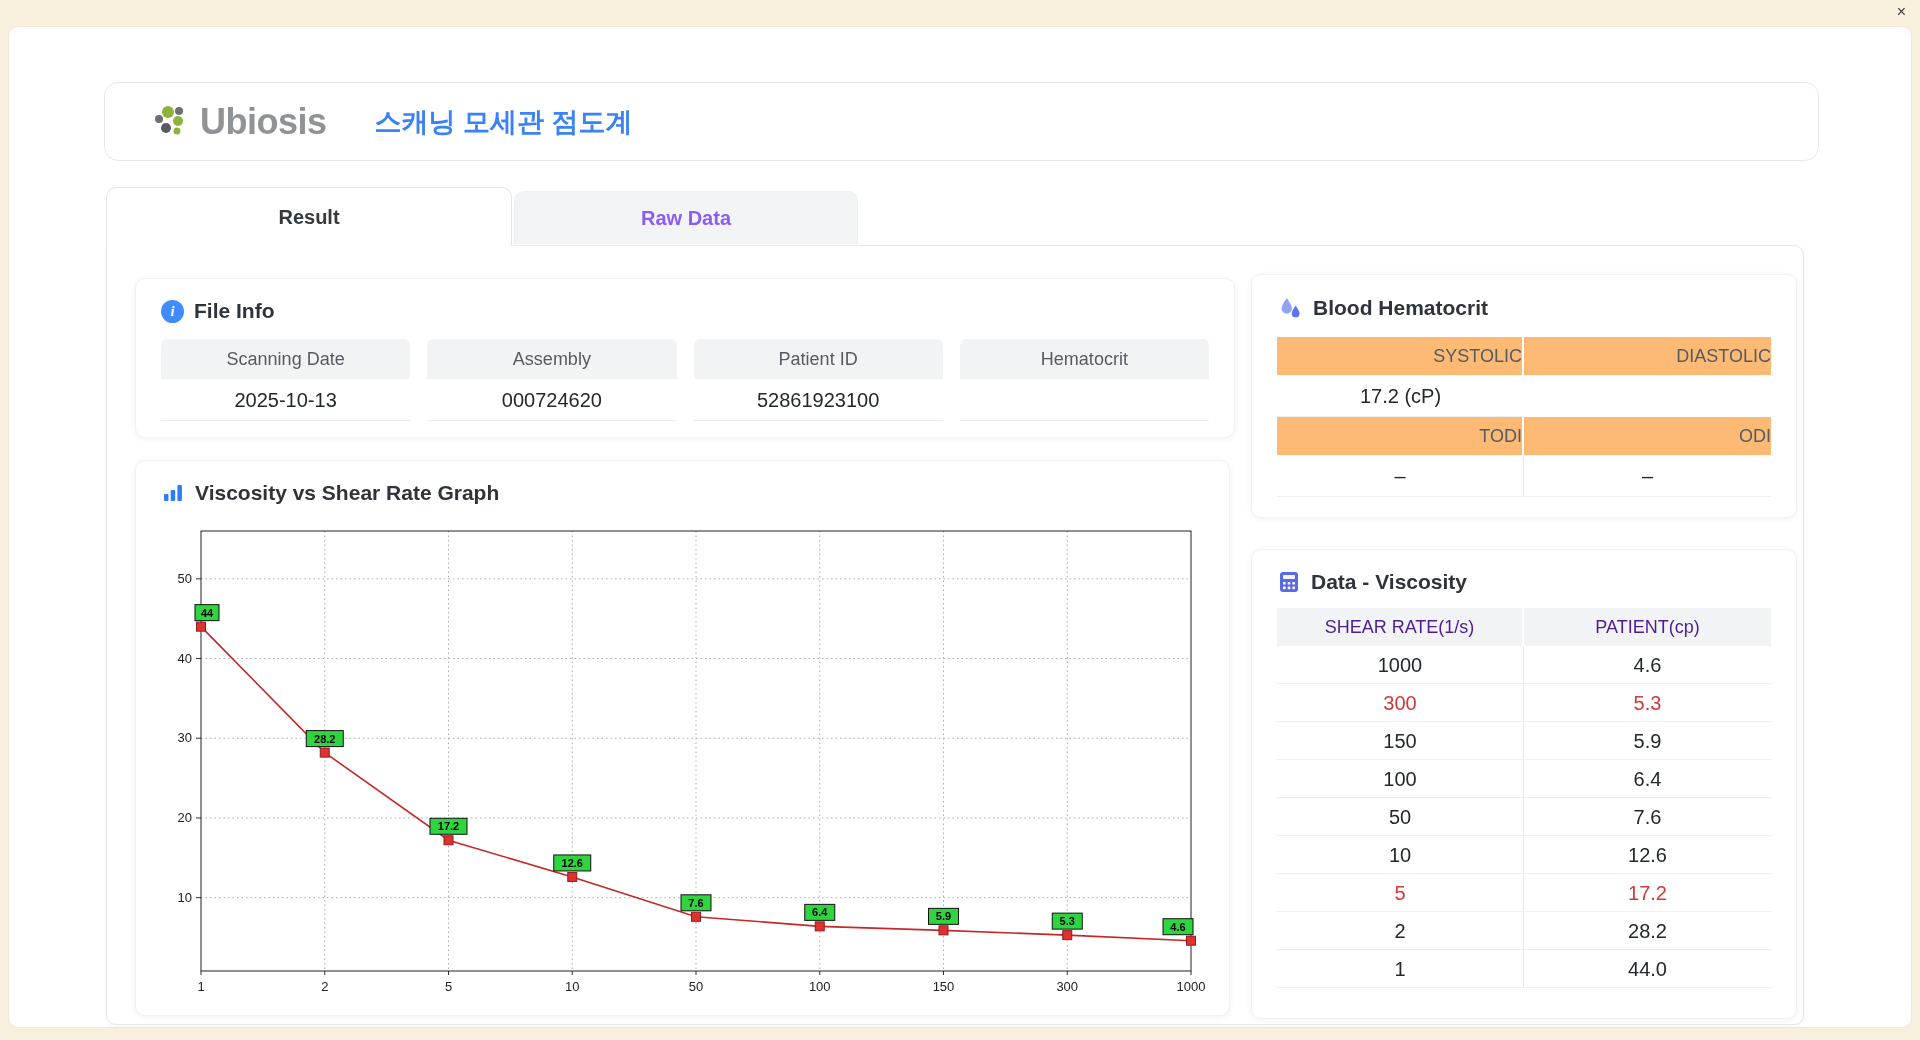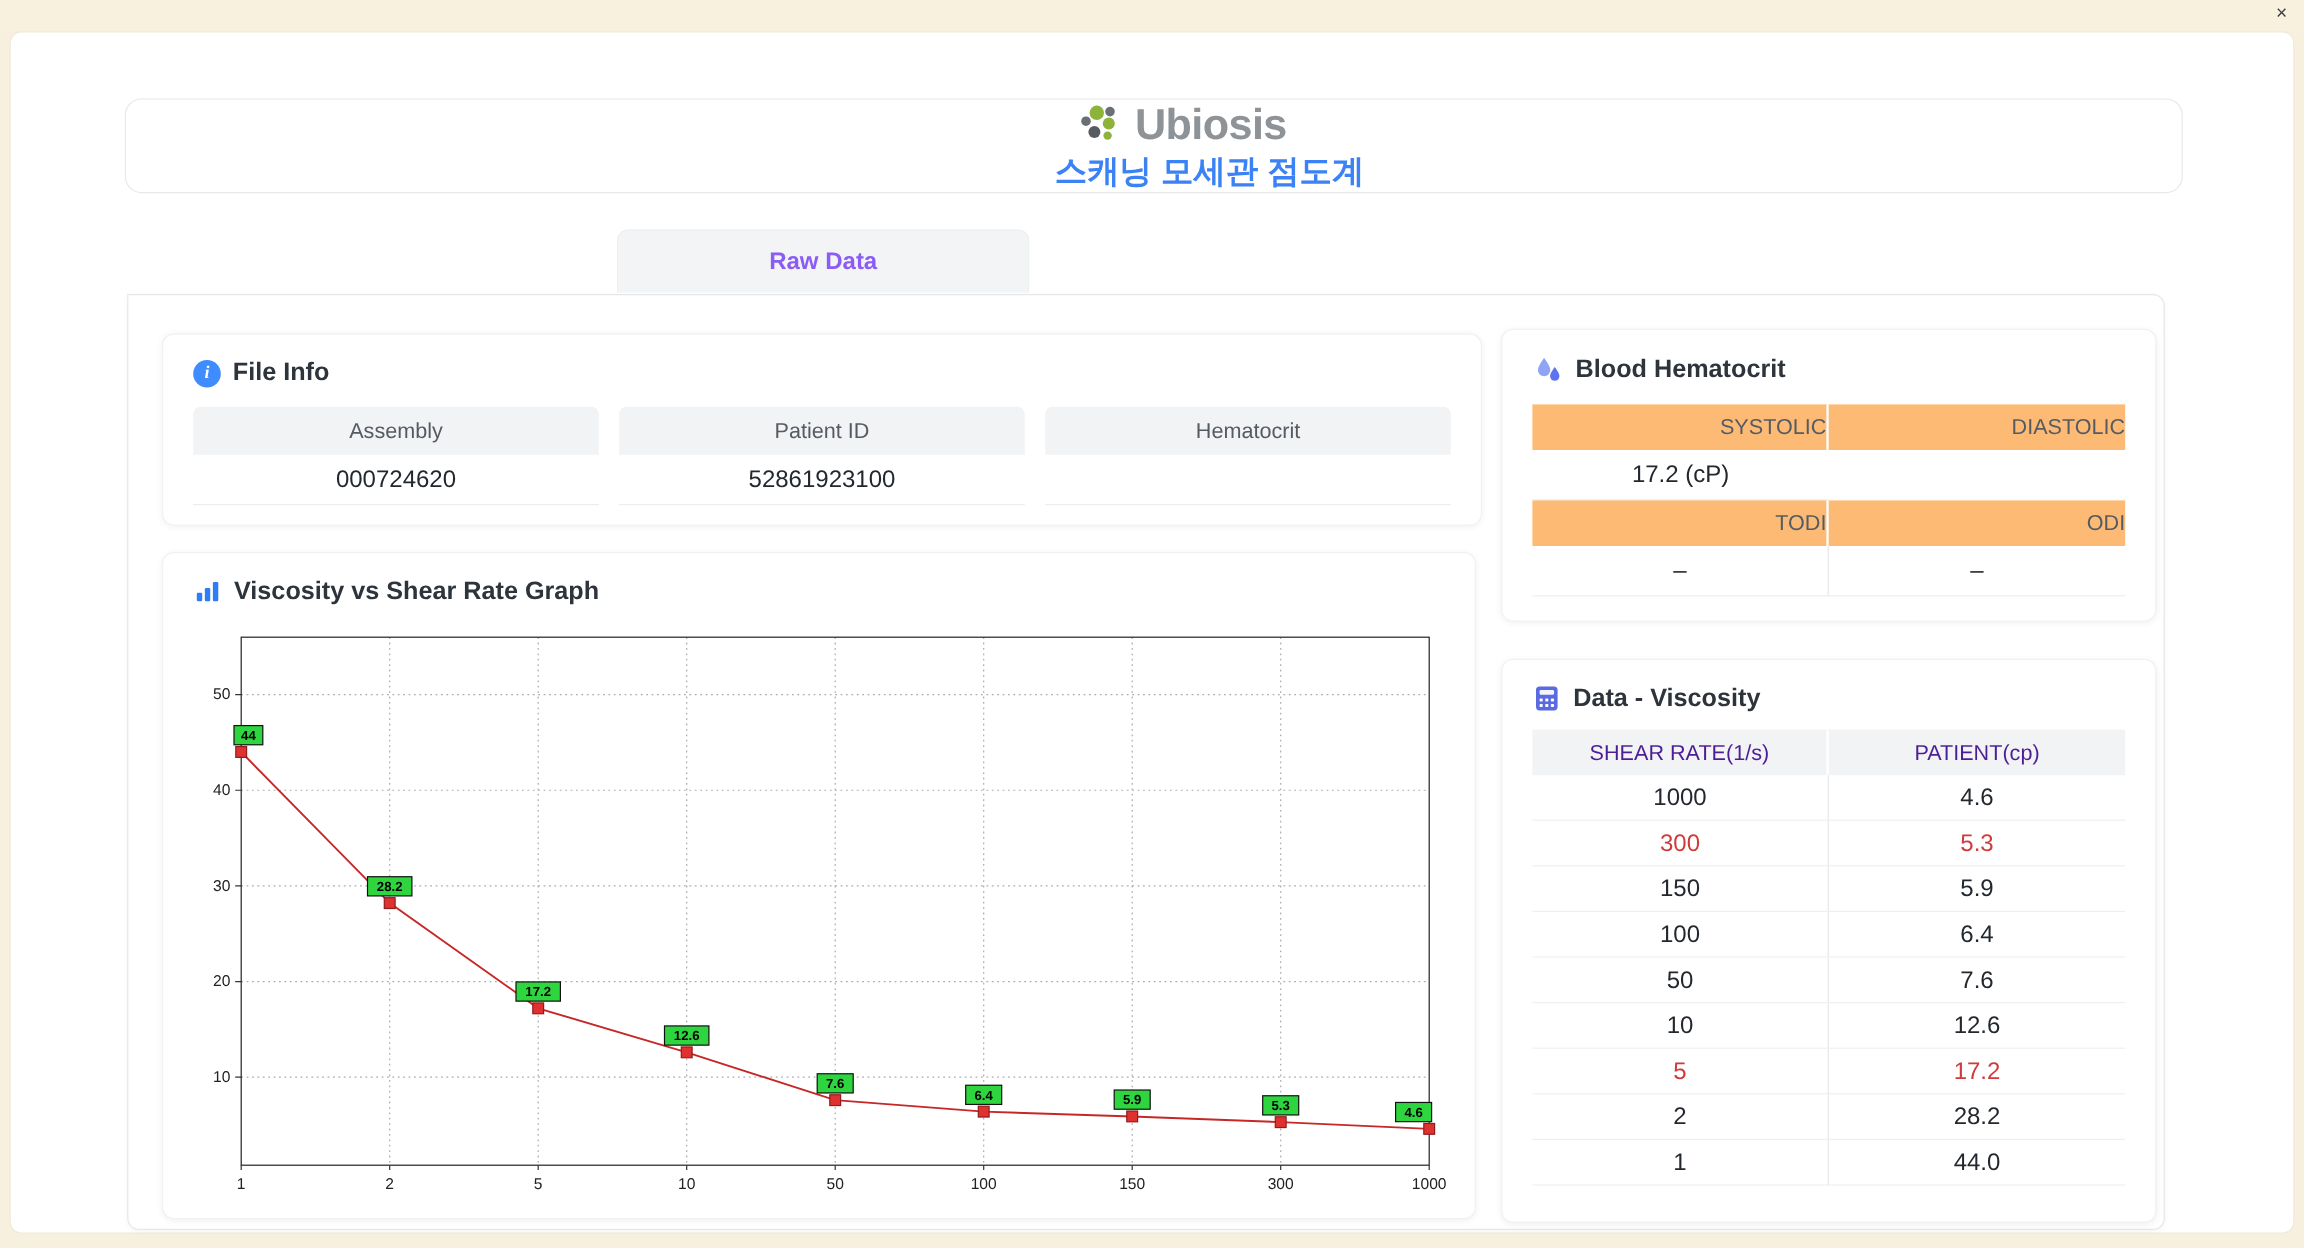--- a/index.html
+++ b/index.html
@@ -4,21 +4,21 @@
 <style>
   * { margin:0; padding:0; box-sizing:border-box; }
   html,body { width:1920px; height:1040px; font-family:"Liberation Sans", sans-serif; background:#f7f0de; overflow:hidden; position:relative; }
 
   .titlebar { position:absolute; top:0; left:0; width:1920px; height:26px; background:#f8f1de; }
   .close-btn { position:absolute; top:4px; right:14px; font-size:16px; color:#3a3a3a; cursor:pointer; line-height:1; }
 
   .main-panel { position:absolute; top:26px; left:8px; width:1904px; height:1002px; background:#ffffff; border-radius:10px; border:1px solid #efe9d8; }
 
   
-  .logo-card { position:absolute; left:95px; top:55px; width:1715px; height:79px; border:1px solid #e7e8ec; border-radius:14px; background:#fff; display:flex; align-items:center; padding-left:45px;flex-direction:column; }
+  .logo-card { position:absolute; left:95px; top:55px; width:1715px; height:79px; border:1px solid #e7e8ec; border-radius:14px; background:#fff; display:flex; align-items:center; padding-left:45px; }
   .logo-wrap { display:flex; align-items:center; gap:8px; }
   .logo-text { font-size:36px; font-weight:600; color:#8e9398; letter-spacing:-0.5px; }
   .app-title { margin-left:48px; font-size:27px; font-weight:bold; color:#3b82f6; }
 
   
   .tab { position:absolute; display:flex; align-items:center; justify-content:center; font-size:20px; font-weight:bold; cursor:pointer; }
   .tab-result { left:97px; top:160px; width:406px; height:59px; background:#fff; border:1px solid #e5e7eb; border-bottom:none; border-radius:10px 10px 0 0; color:#333a40; z-index:3; }
   .tab-rawdata { left:505px; top:164px; width:344px; height:53px; background:#f3f4f6; border:1px solid #eceef0; border-bottom:none; border-radius:10px 10px 0 0; color:#8b5cf6; z-index:2; }
 
   
@@ -74,30 +74,35 @@
         <circle cx="29" cy="7" r="4" fill="#6a6f75"></circle>
         <circle cx="28" cy="17" r="5" fill="#8db33b"></circle>
         <circle cx="16" cy="24" r="5" fill="#565b61"></circle>
         <circle cx="27" cy="27" r="3.5" fill="#8db33b"></circle>
       </svg>
       <span class="logo-text">Ubiosis</span>
     </div>
     <span class="app-title">스캐닝 모세관 점도계</span>
   </div>
 
+  <div class="tab tab-result">Result</div>
   <div class="tab tab-rawdata">Raw Data</div>
 
   <div class="content-panel">
 
     <div class="card file-info-card">
       <div class="card-title">
         <span class="info-icon">i</span>
         <span>File Info</span>
       </div>
       <div class="fields-row">
+        <div class="field">
+          <div class="field-label">Scanning Date</div>
+          <div class="field-value">2025-10-13</div>
+        </div>
         <div class="field">
           <div class="field-label">Assembly</div>
           <div class="field-value">000724620</div>
         </div>
         <div class="field">
           <div class="field-label">Patient ID</div>
           <div class="field-value">52861923100</div>
         </div>
         <div class="field">
           <div class="field-label">Hematocrit</div>

